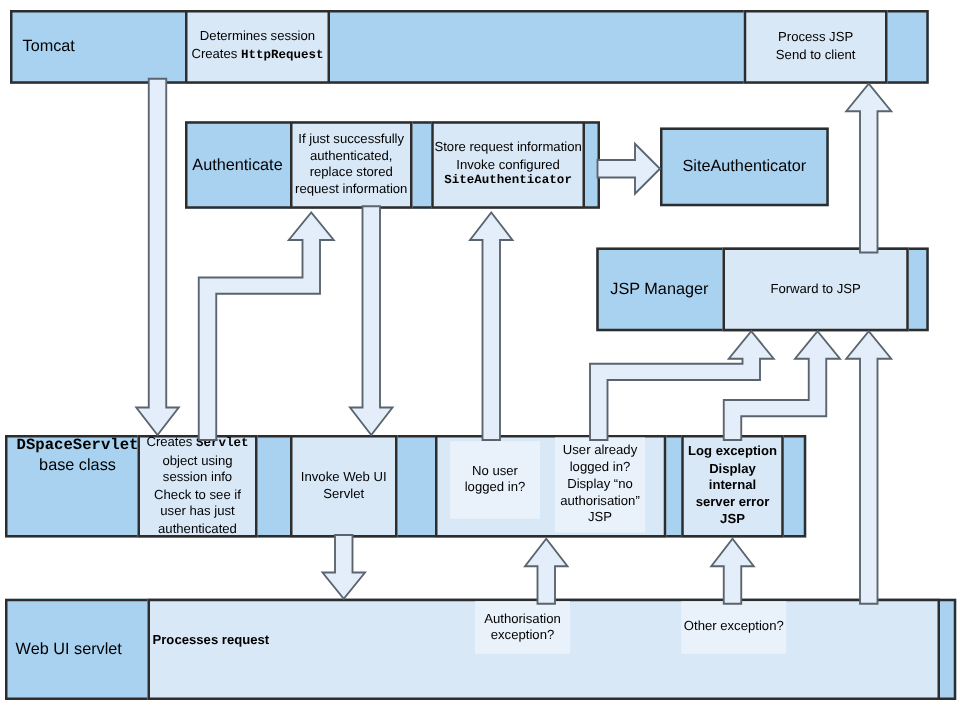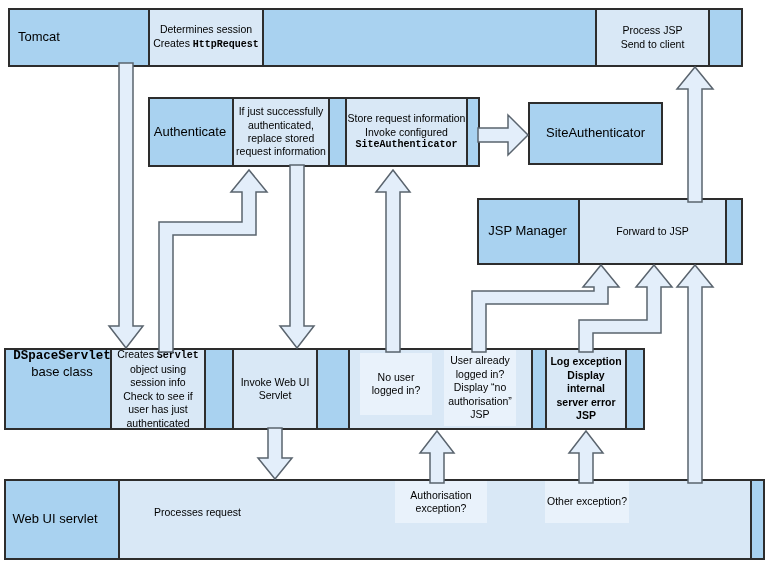--- a/index.html
+++ b/index.html
@@ -78,22 +78,22 @@
 logged in?
 Display “no
 authorisation”
 JSP</div>
   </div>
   <div class="abs box txt pre" style="left:545px;top:348px;width:82px;height:82px;font-weight:bold;">Log exception
 Display internal
 server error JSP</div>
 
   <div class="abs box" style="left:118px;top:479px;width:634px;height:81px;">
-    <div class="abs txt left" style="left:0;top:0;width:200px;height:64px;padding-left:34px;">Processes request</div>
-    <div class="abs inner txt pre" style="left:275px;top:0px;width:92px;height:42px;">Authorisation
+    <div class="abs txt left" style="left:0;top:0;width:200px;height:64px;padding-left:2px;font-weight:bold;">Processes request</div>
+    <div class="abs inner txt pre" style="left:260px;top:0px;width:76px;height:42px;">Authorisation
 exception?</div>
     <div class="abs inner txt pre" style="left:425px;top:0px;width:84px;height:42px;">Other exception?</div>
   </div>
 
   <svg class="arrows" width="768" height="564" viewBox="0 0 768 564">
     <polygon points="119,63 133,63 133,326 143,326 126,348 109,326 119,326"></polygon>
     <polygon points="159,352 159,222 242,222 242,192 231,192 249,170 267,192 256,192 256,235 173,235 173,352"></polygon>
     <polygon points="290,165 304,165 304,326 314,326 297,348 280,326 290,326"></polygon>
     <polygon points="386,352 386,192 376,192 393,170 410,192 400,192 400,352"></polygon>
     <polygon points="478,128 508,128 508,115 528,135 508,155 508,142 478,142"></polygon>

